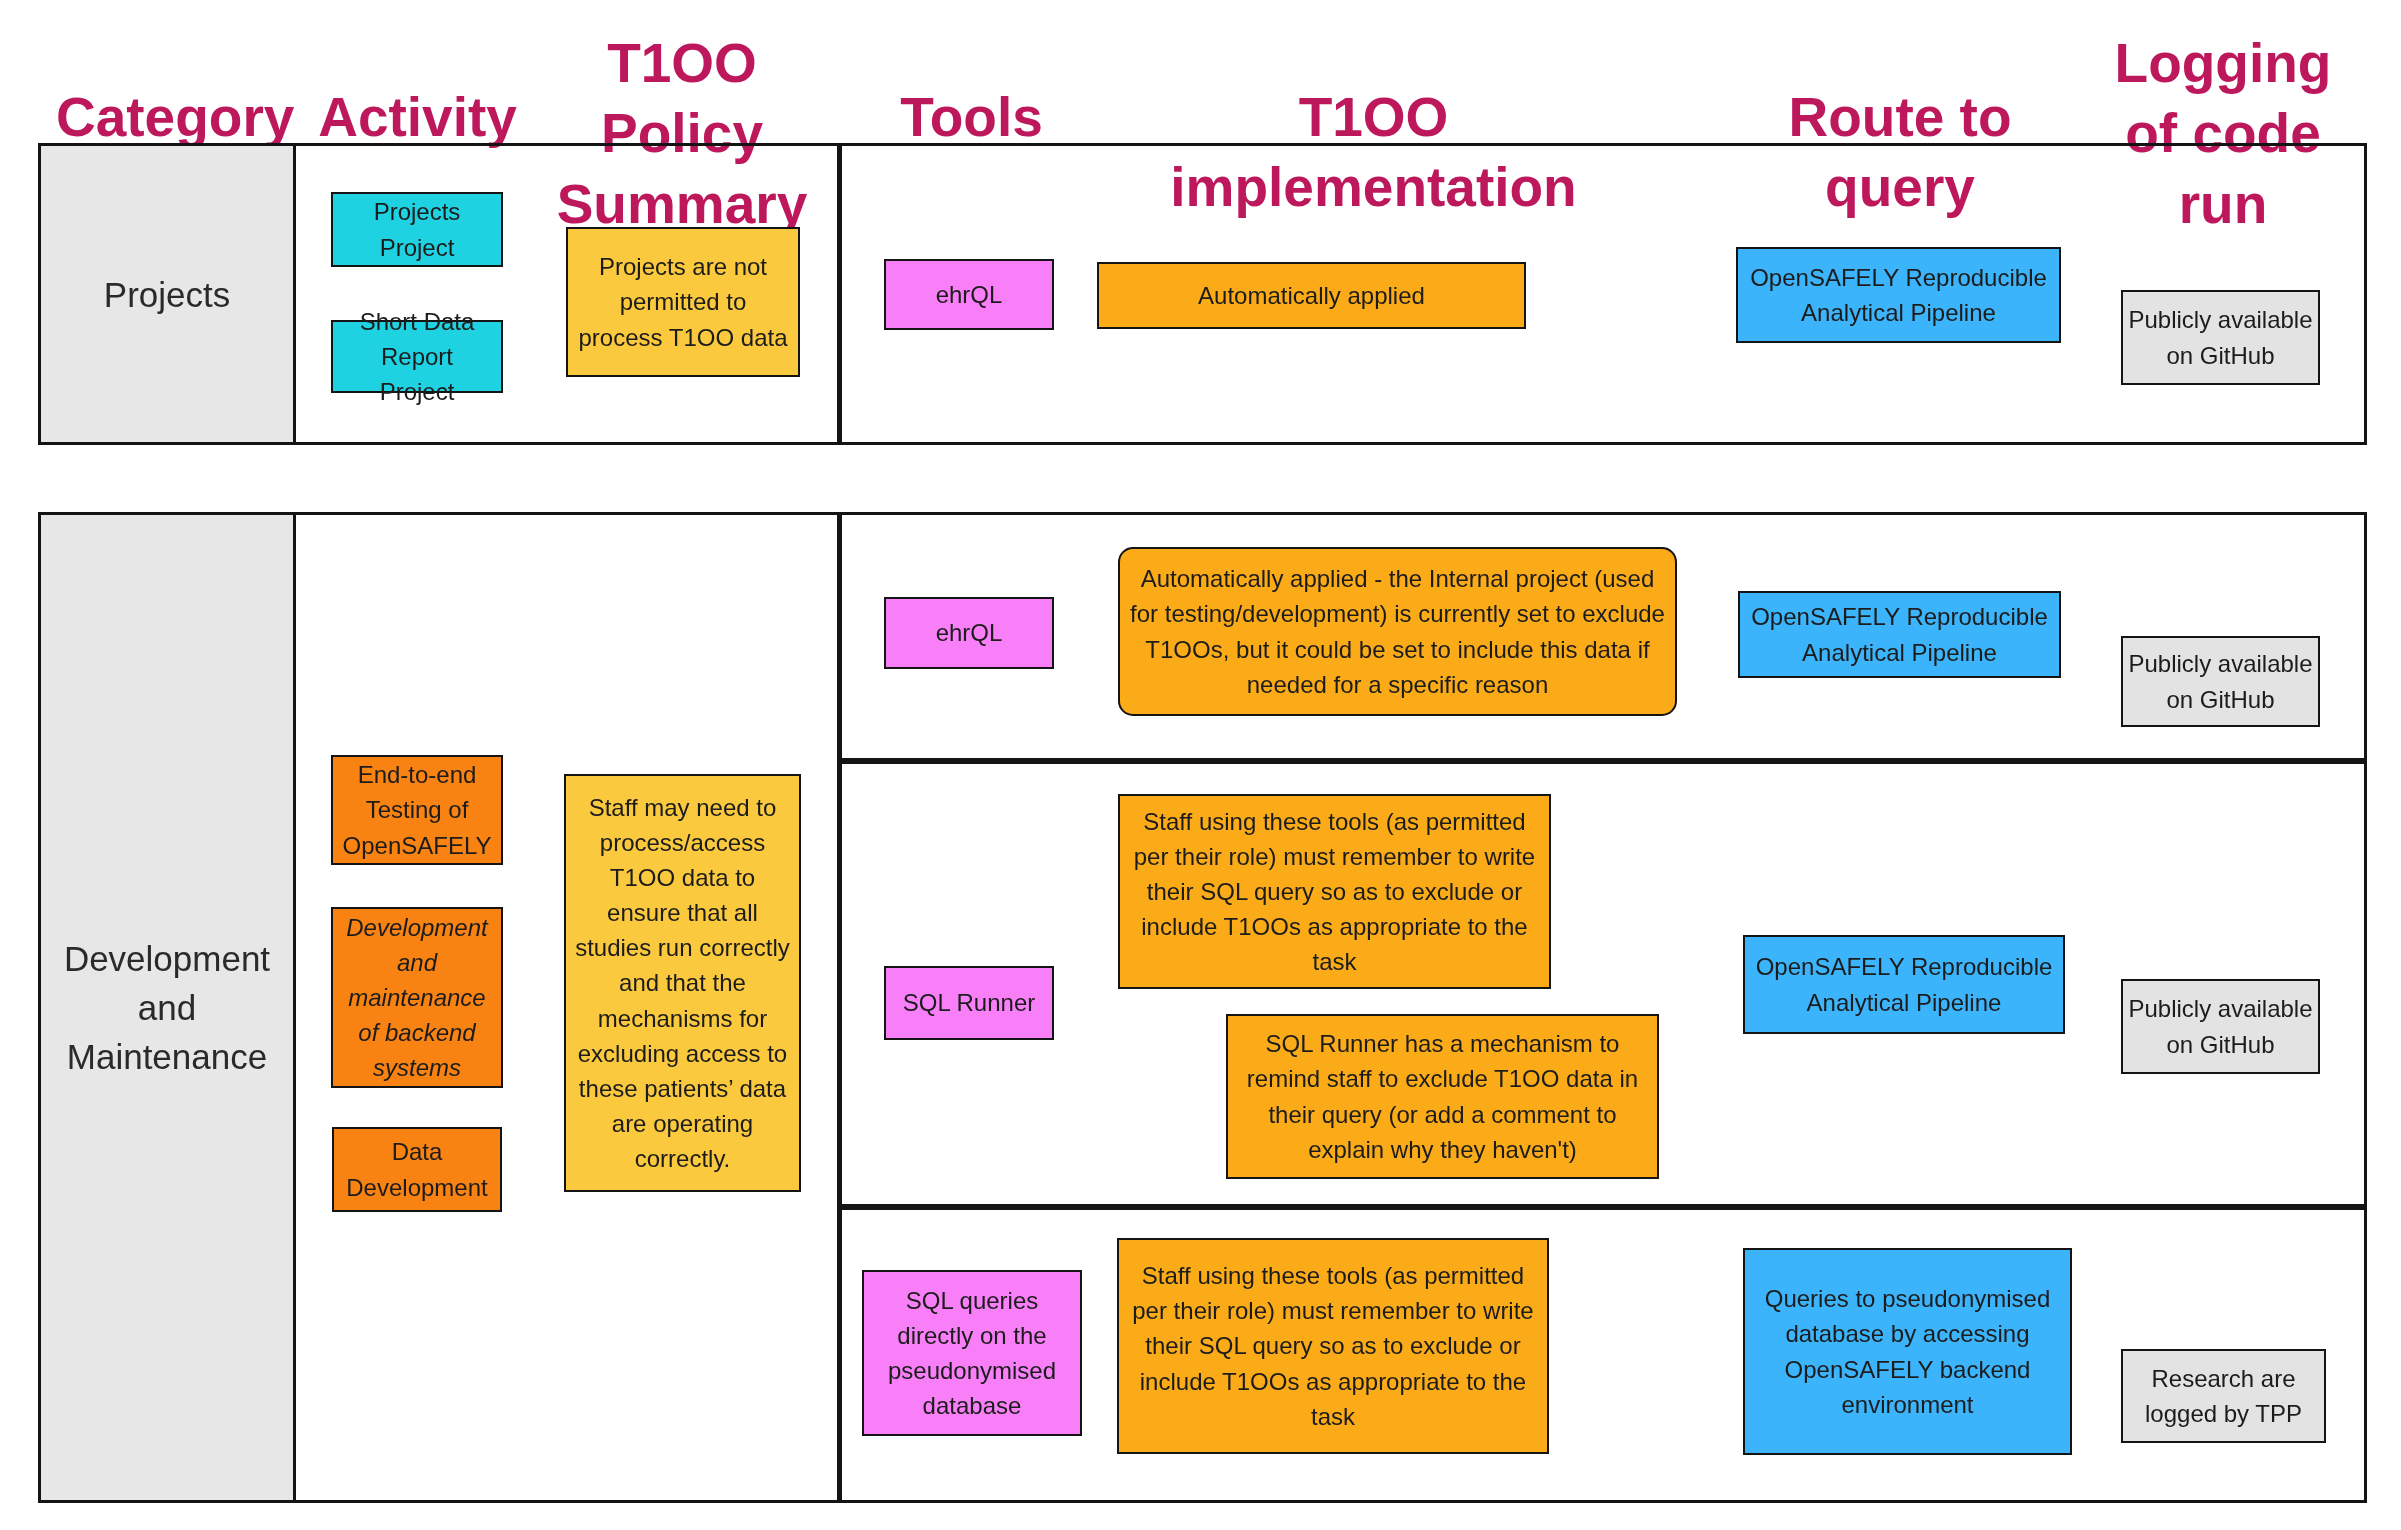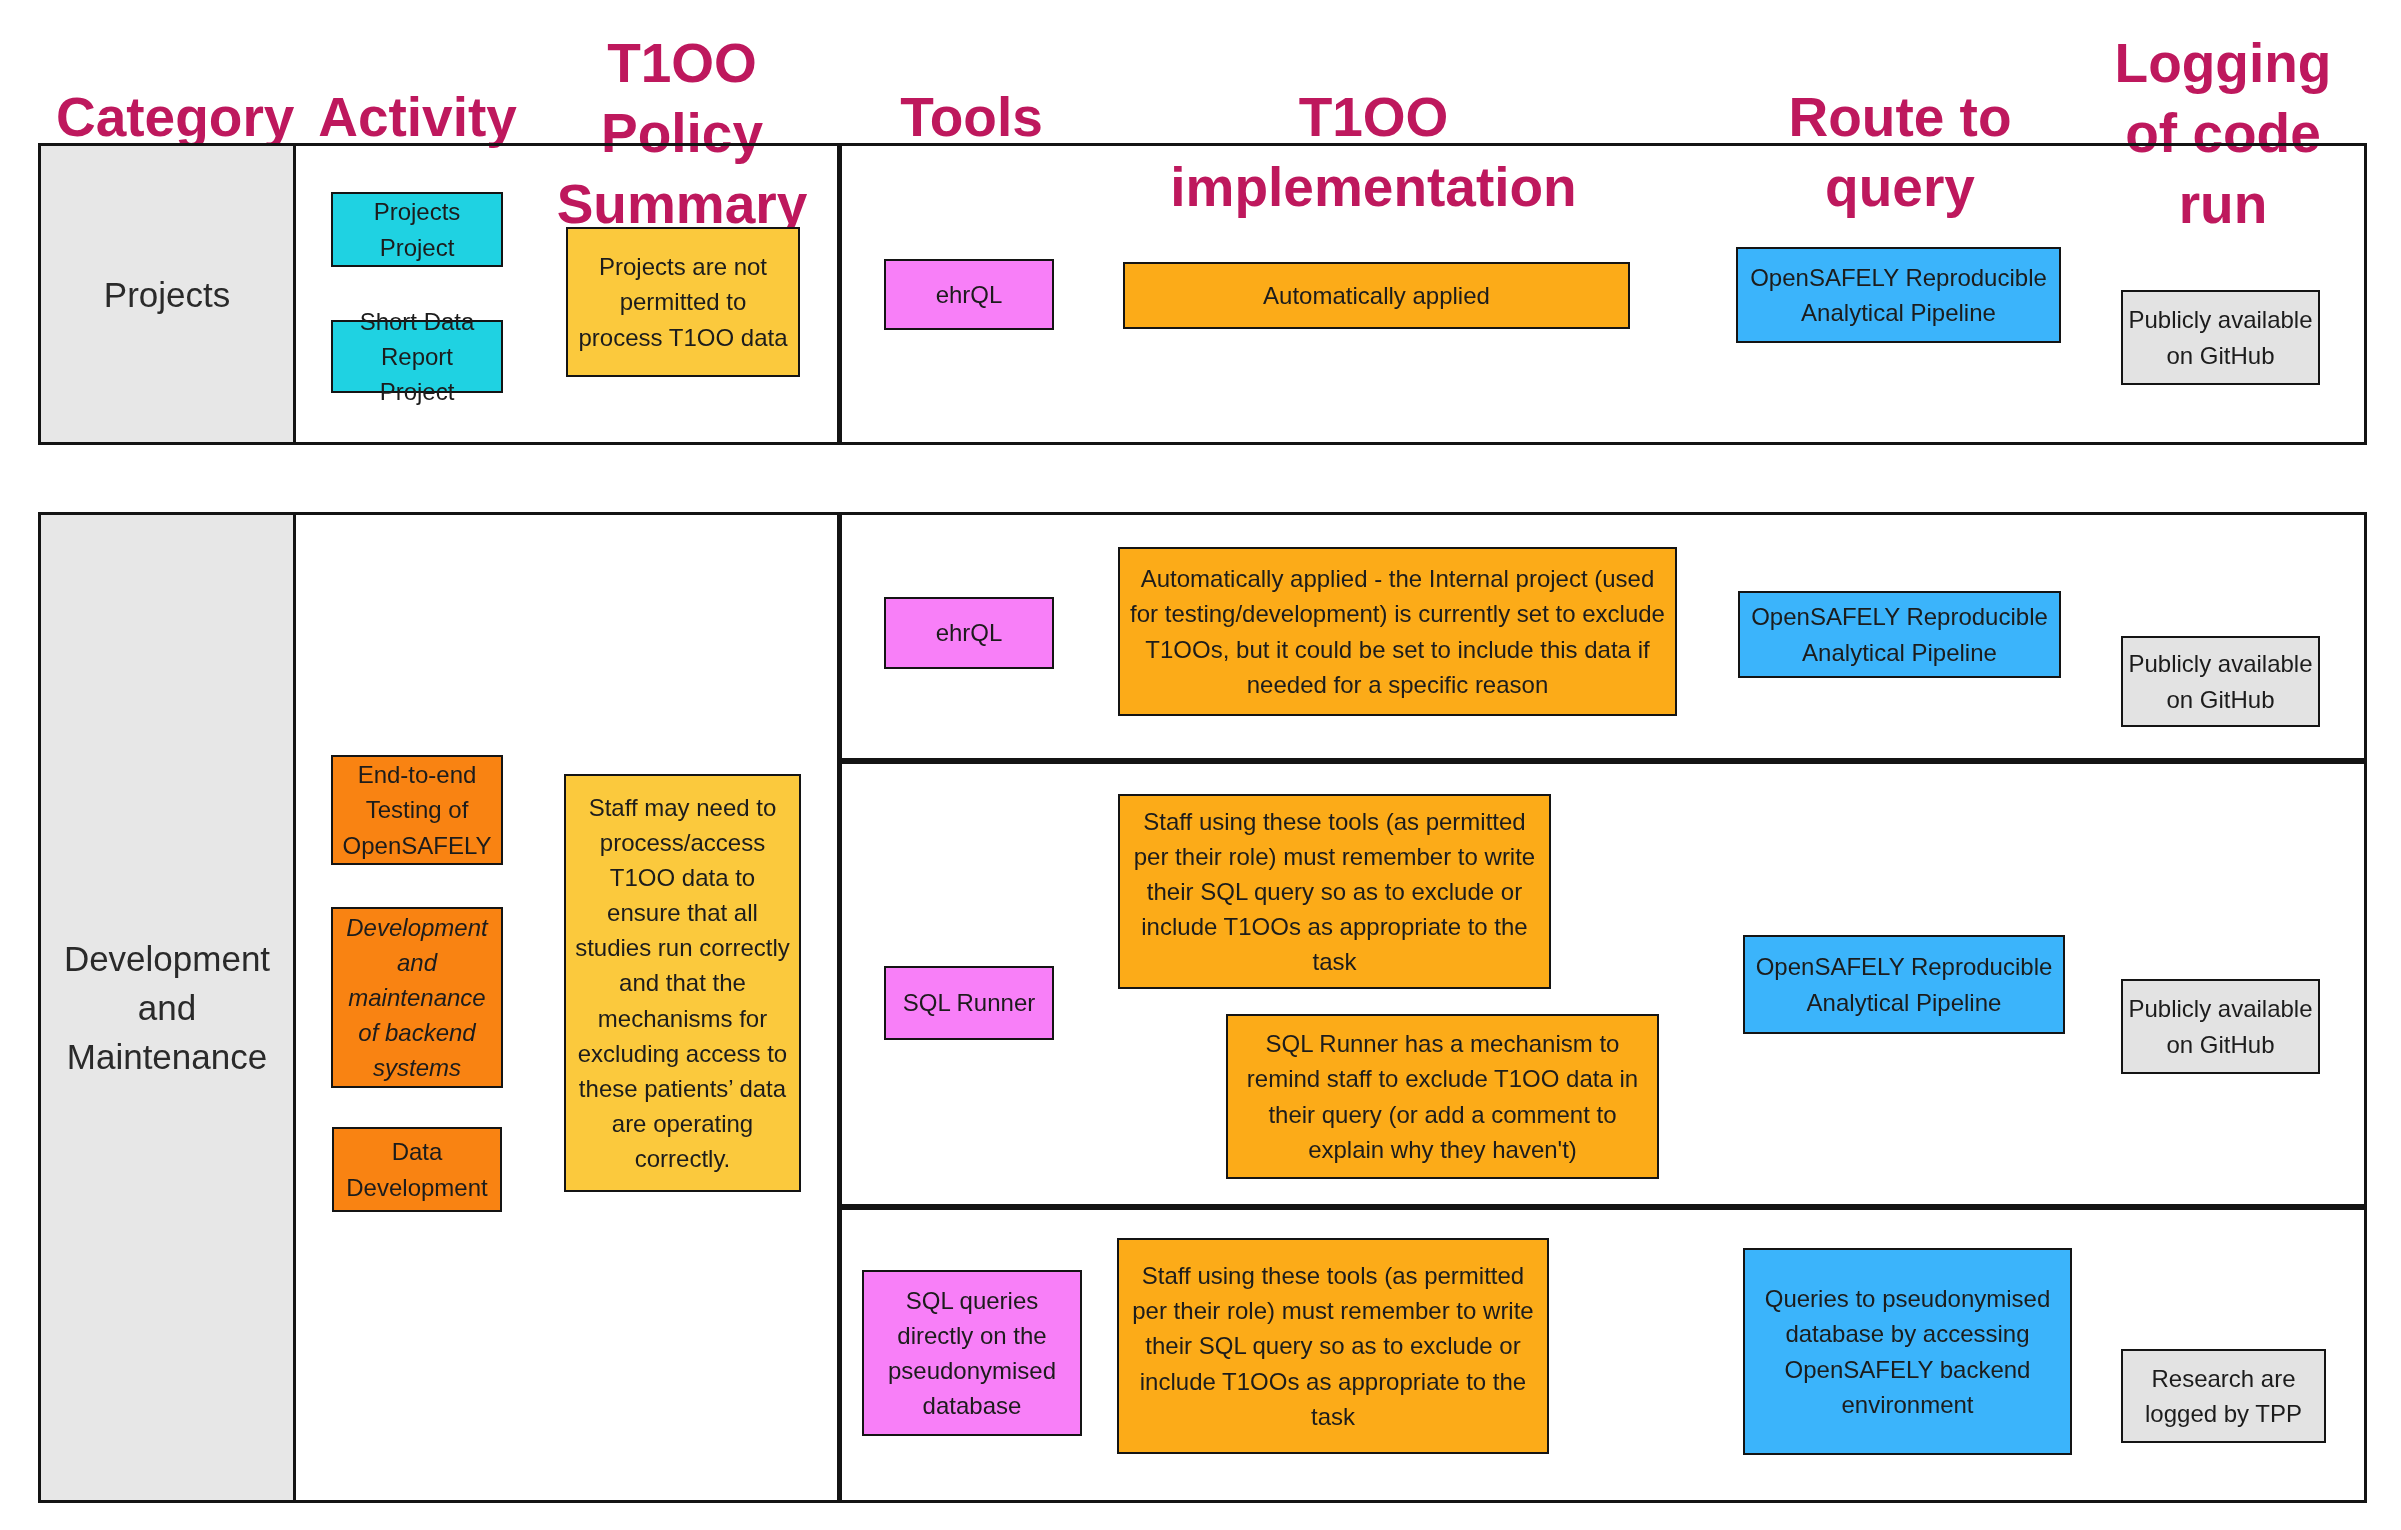--- a/index.html
+++ b/index.html
@@ -39,38 +39,38 @@
   <div class="hdr" style="left:2106px;top:28px;width:234px;">Logging of code run</div>
 
   <div class="tbl" style="left:38px;top:143px;width:2329px;height:302px;"></div>
   <div class="cat-cell" style="left:38px;top:143px;width:258px;height:302px;">Projects</div>
   <div class="vline" style="left:837px;top:143px;width:4.6px;height:302px;"></div>
 
   <div class="box c-cyan" style="left:331px;top:192px;width:172px;height:75px;">Projects Project</div>
   <div class="box c-cyan" style="left:331px;top:320px;width:172px;height:73px;">Short Data Report Project</div>
   <div class="box c-yellow" style="left:566px;top:227px;width:234px;height:150px;">Projects are not permitted to process T1OO data</div>
   <div class="box c-magenta" style="left:884px;top:259px;width:170px;height:71px;">ehrQL</div>
-  <div class="box c-orange" style="left:1123px;top:262px;width:507px;height:67px;">Automatically applied</div>
+  <div class="box c-orange" style="left:1097px;top:262px;width:429px;height:67px;">Automatically applied</div>
   <div class="box c-blue" style="left:1736px;top:247px;width:325px;height:96px;">OpenSAFELY Reproducible Analytical Pipeline</div>
   <div class="box c-gray" style="left:2121px;top:245px;width:199px;height:95px;padding:5.5px 3.7px;">Publicly available on GitHub</div>
 
   <div class="tbl" style="left:38px;top:512px;width:2329px;height:991px;"></div>
   <div class="cat-cell" style="left:38px;top:512px;width:258px;height:991px;">Development and Maintenance</div>
   <div class="vline" style="left:837px;top:512px;width:4.6px;height:991px;"></div>
   <div class="hline" style="left:839px;top:758px;width:1528px;height:5.5px;"></div>
   <div class="hline" style="left:839px;top:1204px;width:1528px;height:5.5px;"></div>
 
   <div class="box c-orangeact" style="left:331px;top:755px;width:172px;height:110px;">End-to-end Testing of OpenSAFELY</div>
   <div class="box c-orangeact" style="left:331px;top:907px;width:172px;height:181px;font-style:italic;">Development and maintenance of backend systems</div>
   <div class="box c-orangeact" style="left:332px;top:1127px;width:170px;height:85px;">Data Development</div>
 
   <div class="box c-yellow" style="left:564px;top:774px;width:237px;height:418px;">Staff may need to process/access T1OO data to ensure that all studies run correctly and that the mechanisms for excluding access to these patients’ data are operating correctly.</div>
 
   <div class="box c-magenta" style="left:884px;top:597px;width:170px;height:72px;">ehrQL</div>
-  <div class="box c-orange" style="left:1118px;top:547px;width:559px;height:169px;">Automatically applied - the Internal project (used for testing/development) is currently set to exclude T1OOs, but it could be set to include this data if needed for a specific reason</div>
+  <div class="box c-orange" style="left:1118px;top:547px;width:559px;height:169px;border-radius:15px;">Automatically applied - the Internal project (used for testing/development) is currently set to exclude T1OOs, but it could be set to include this data if needed for a specific reason</div>
   <div class="box c-blue" style="left:1738px;top:591px;width:323px;height:87px;">OpenSAFELY Reproducible Analytical Pipeline</div>
   <div class="box c-gray" style="left:2121px;top:591px;width:199px;height:91px;padding:5.5px 3.7px;">Publicly available on GitHub</div>
 
   <div class="box c-orange" style="left:1118px;top:794px;width:433px;height:195px;">Staff using these tools (as permitted per their role) must remember to write their SQL query so as to exclude or include T1OOs as appropriate to the task</div>
   <div class="box c-magenta" style="left:884px;top:966px;width:170px;height:74px;">SQL Runner</div>
   <div class="box c-orange" style="left:1226px;top:1014px;width:433px;height:165px;">SQL Runner has a mechanism to remind staff to exclude T1OO data in their query (or add a comment to explain why they haven't)</div>
   <div class="box c-blue" style="left:1743px;top:935px;width:322px;height:99px;">OpenSAFELY Reproducible Analytical Pipeline</div>
   <div class="box c-gray" style="left:2121px;top:934px;width:199px;height:95px;padding:5.5px 3.7px;">Publicly available on GitHub</div>
 
   <div class="box c-magenta" style="left:862px;top:1270px;width:220px;height:166px;">SQL queries directly on the pseudonymised database</div>

